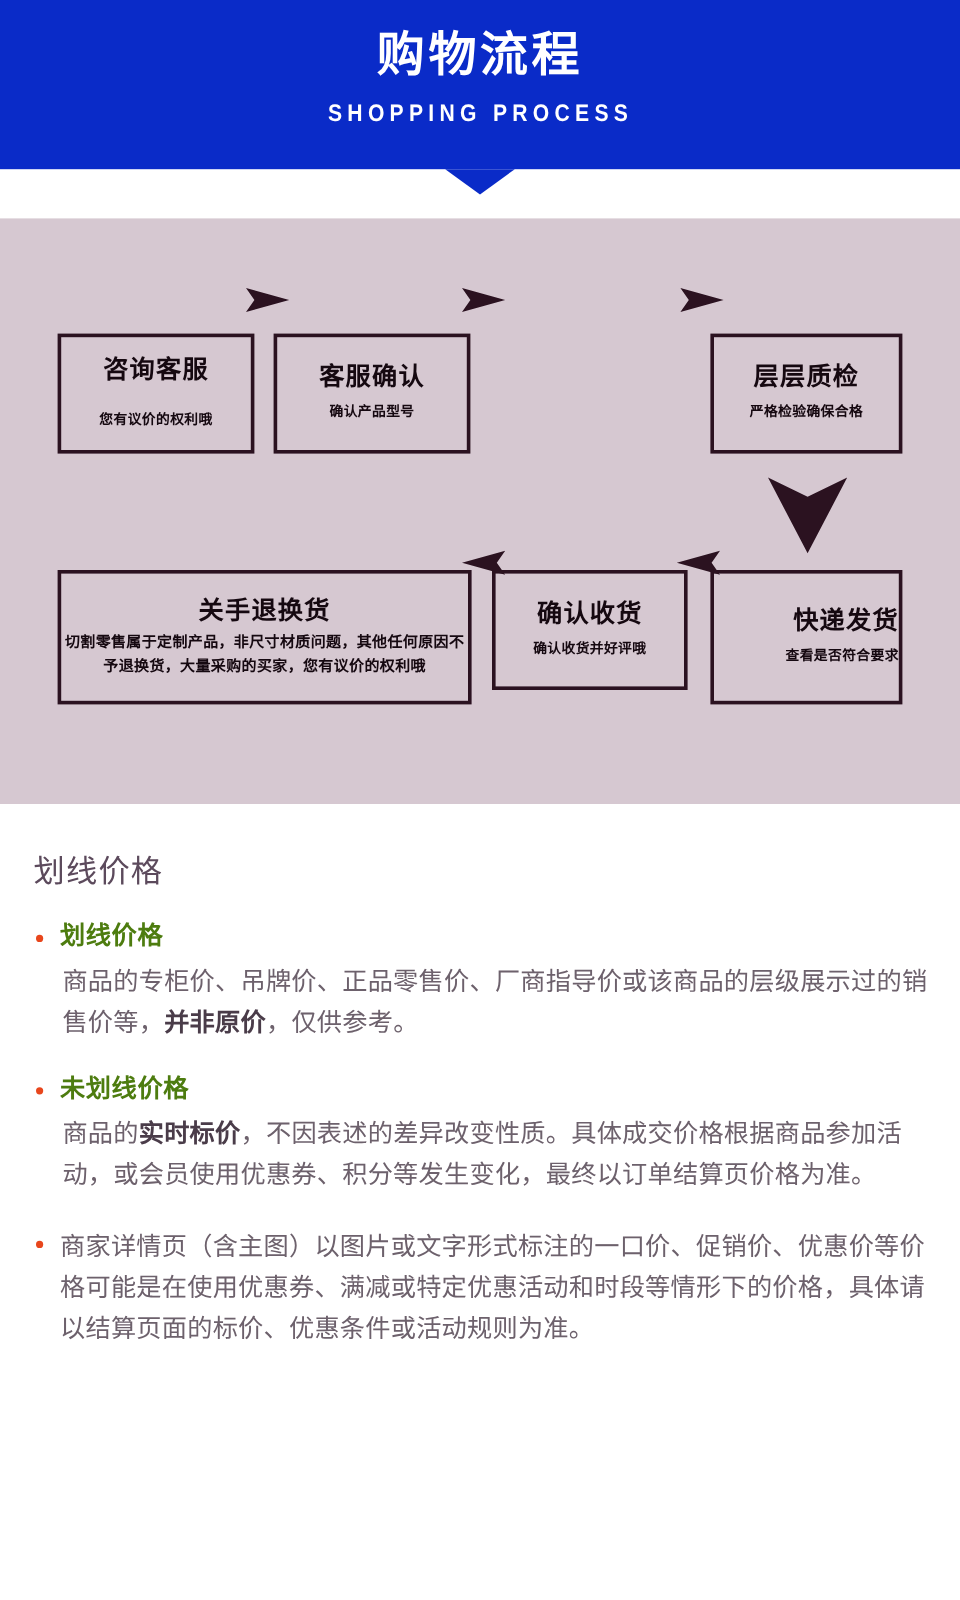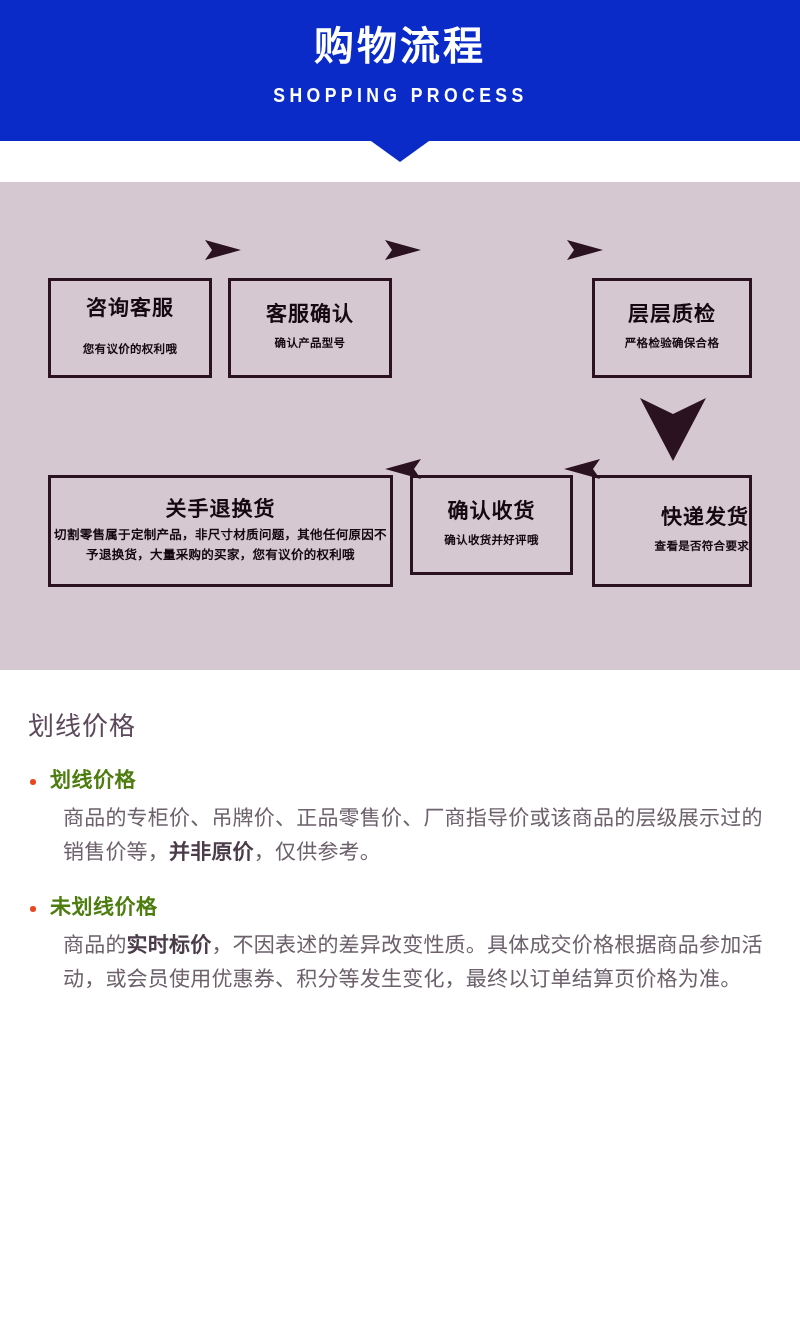--- a/index.html
+++ b/index.html
@@ -146,21 +146,21 @@
     font-weight: bold;
     letter-spacing: .5px;
     line-height: 1.2;
   }
   .note-body {
     color: #6d616c;
     font-size: 21px;
     line-height: 1.62;
     letter-spacing: .2px;
     margin-top: 8px;
-    margin-left: 13px;
+    margin-left: 2px;
   }
   .note-body b { color: #4a3c49; font-weight: bold; }
   .note-plain {
     color: #6d616c;
     font-size: 21px;
     line-height: 1.62;
     letter-spacing: .2px;
   }
   .note-block.plain .bullet { top: 12px; }
 </style>
@@ -243,14 +243,18 @@
     <div class="note-title">划线价格</div>
     <div class="note-body"><span>商品的专柜价、吊牌价、正品零售价、厂商指导价或该商品的层级展示过的销售价等，</span><b>并非原价</b><span>，仅供参考。</span></div>
   </div>
 
   <div class="note-block">
     <span class="bullet"></span>
     <div class="note-title">未划线价格</div>
     <div class="note-body"><span>商品的</span><b>实时标价</b><span>，不因表述的差异改变性质。具体成交价格根据商品参加活动，或会员使用优惠券、积分等发生变化，最终以订单结算页价格为准。</span></div>
   </div>
 
+  <div class="note-block plain">
+    <span class="bullet"></span>
+    <div class="note-plain">商家详情页（含主图）以图片或文字形式标注的一口价、促销价、优惠价等价格可能是在使用优惠券、满减或特定优惠活动和时段等情形下的价格，具体请以结算页面的标价、优惠条件或活动规则为准。</div>
+  </div>
 
 </div>
 
 </body></html>

